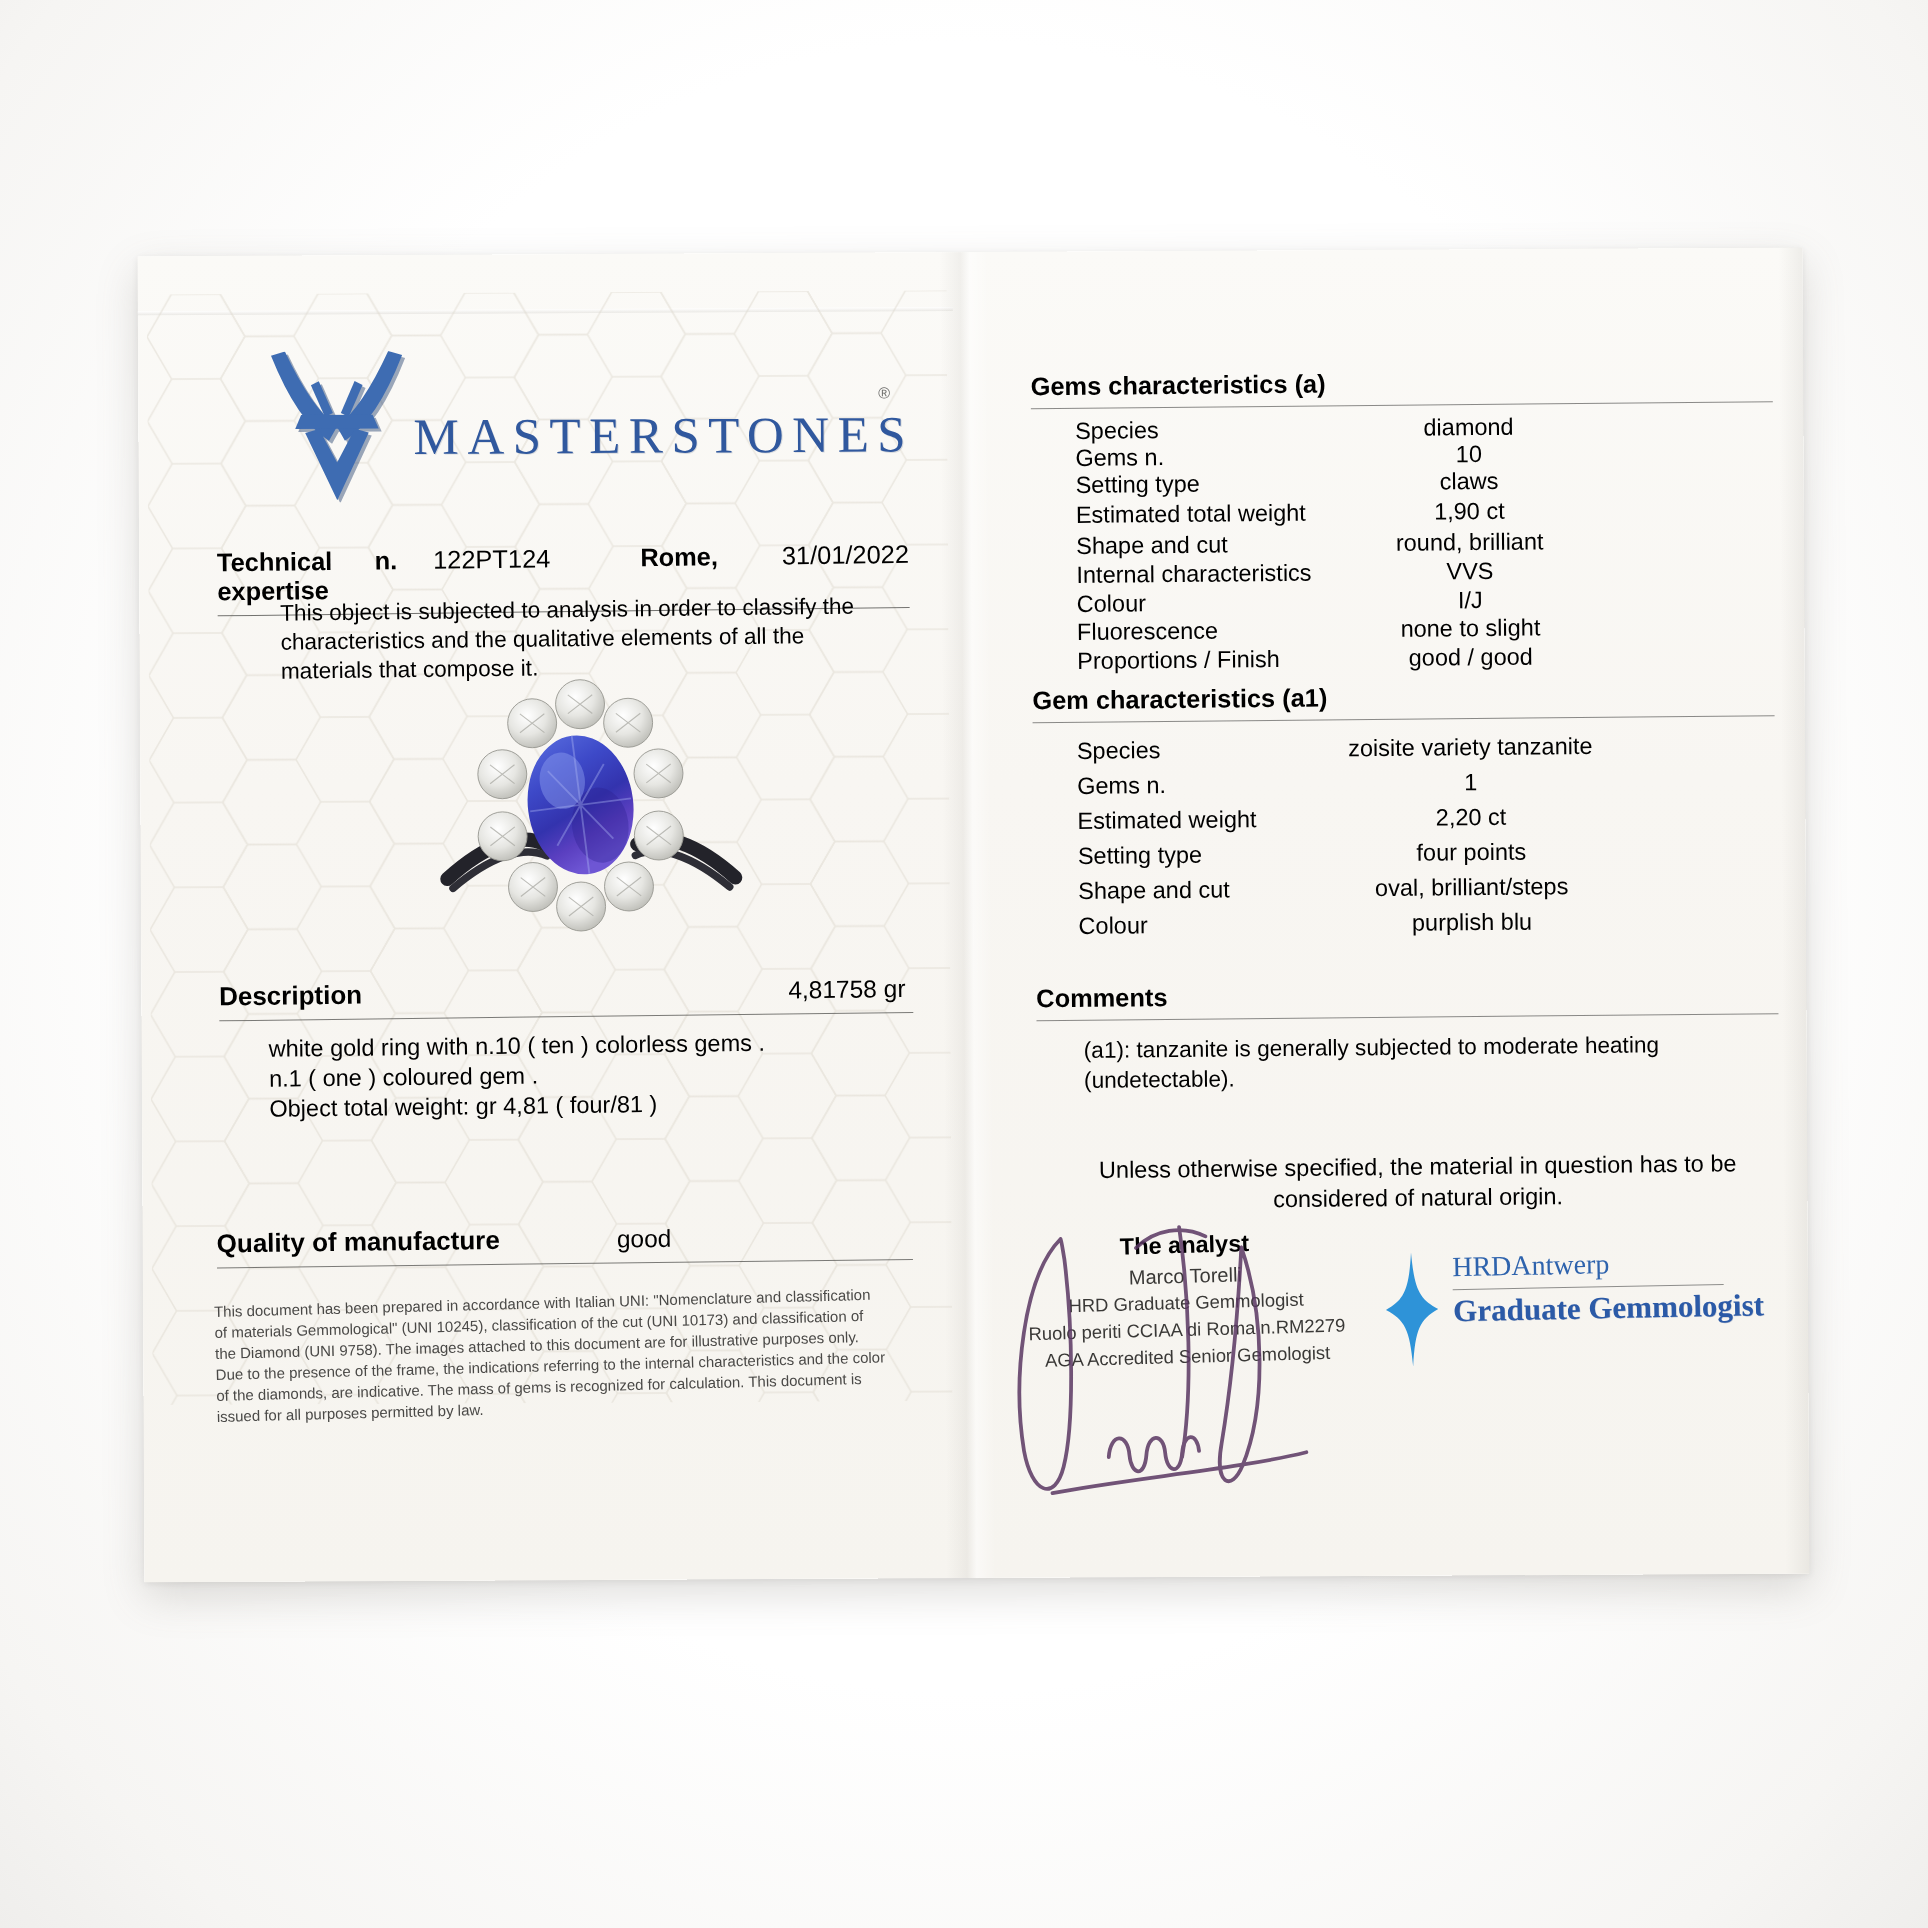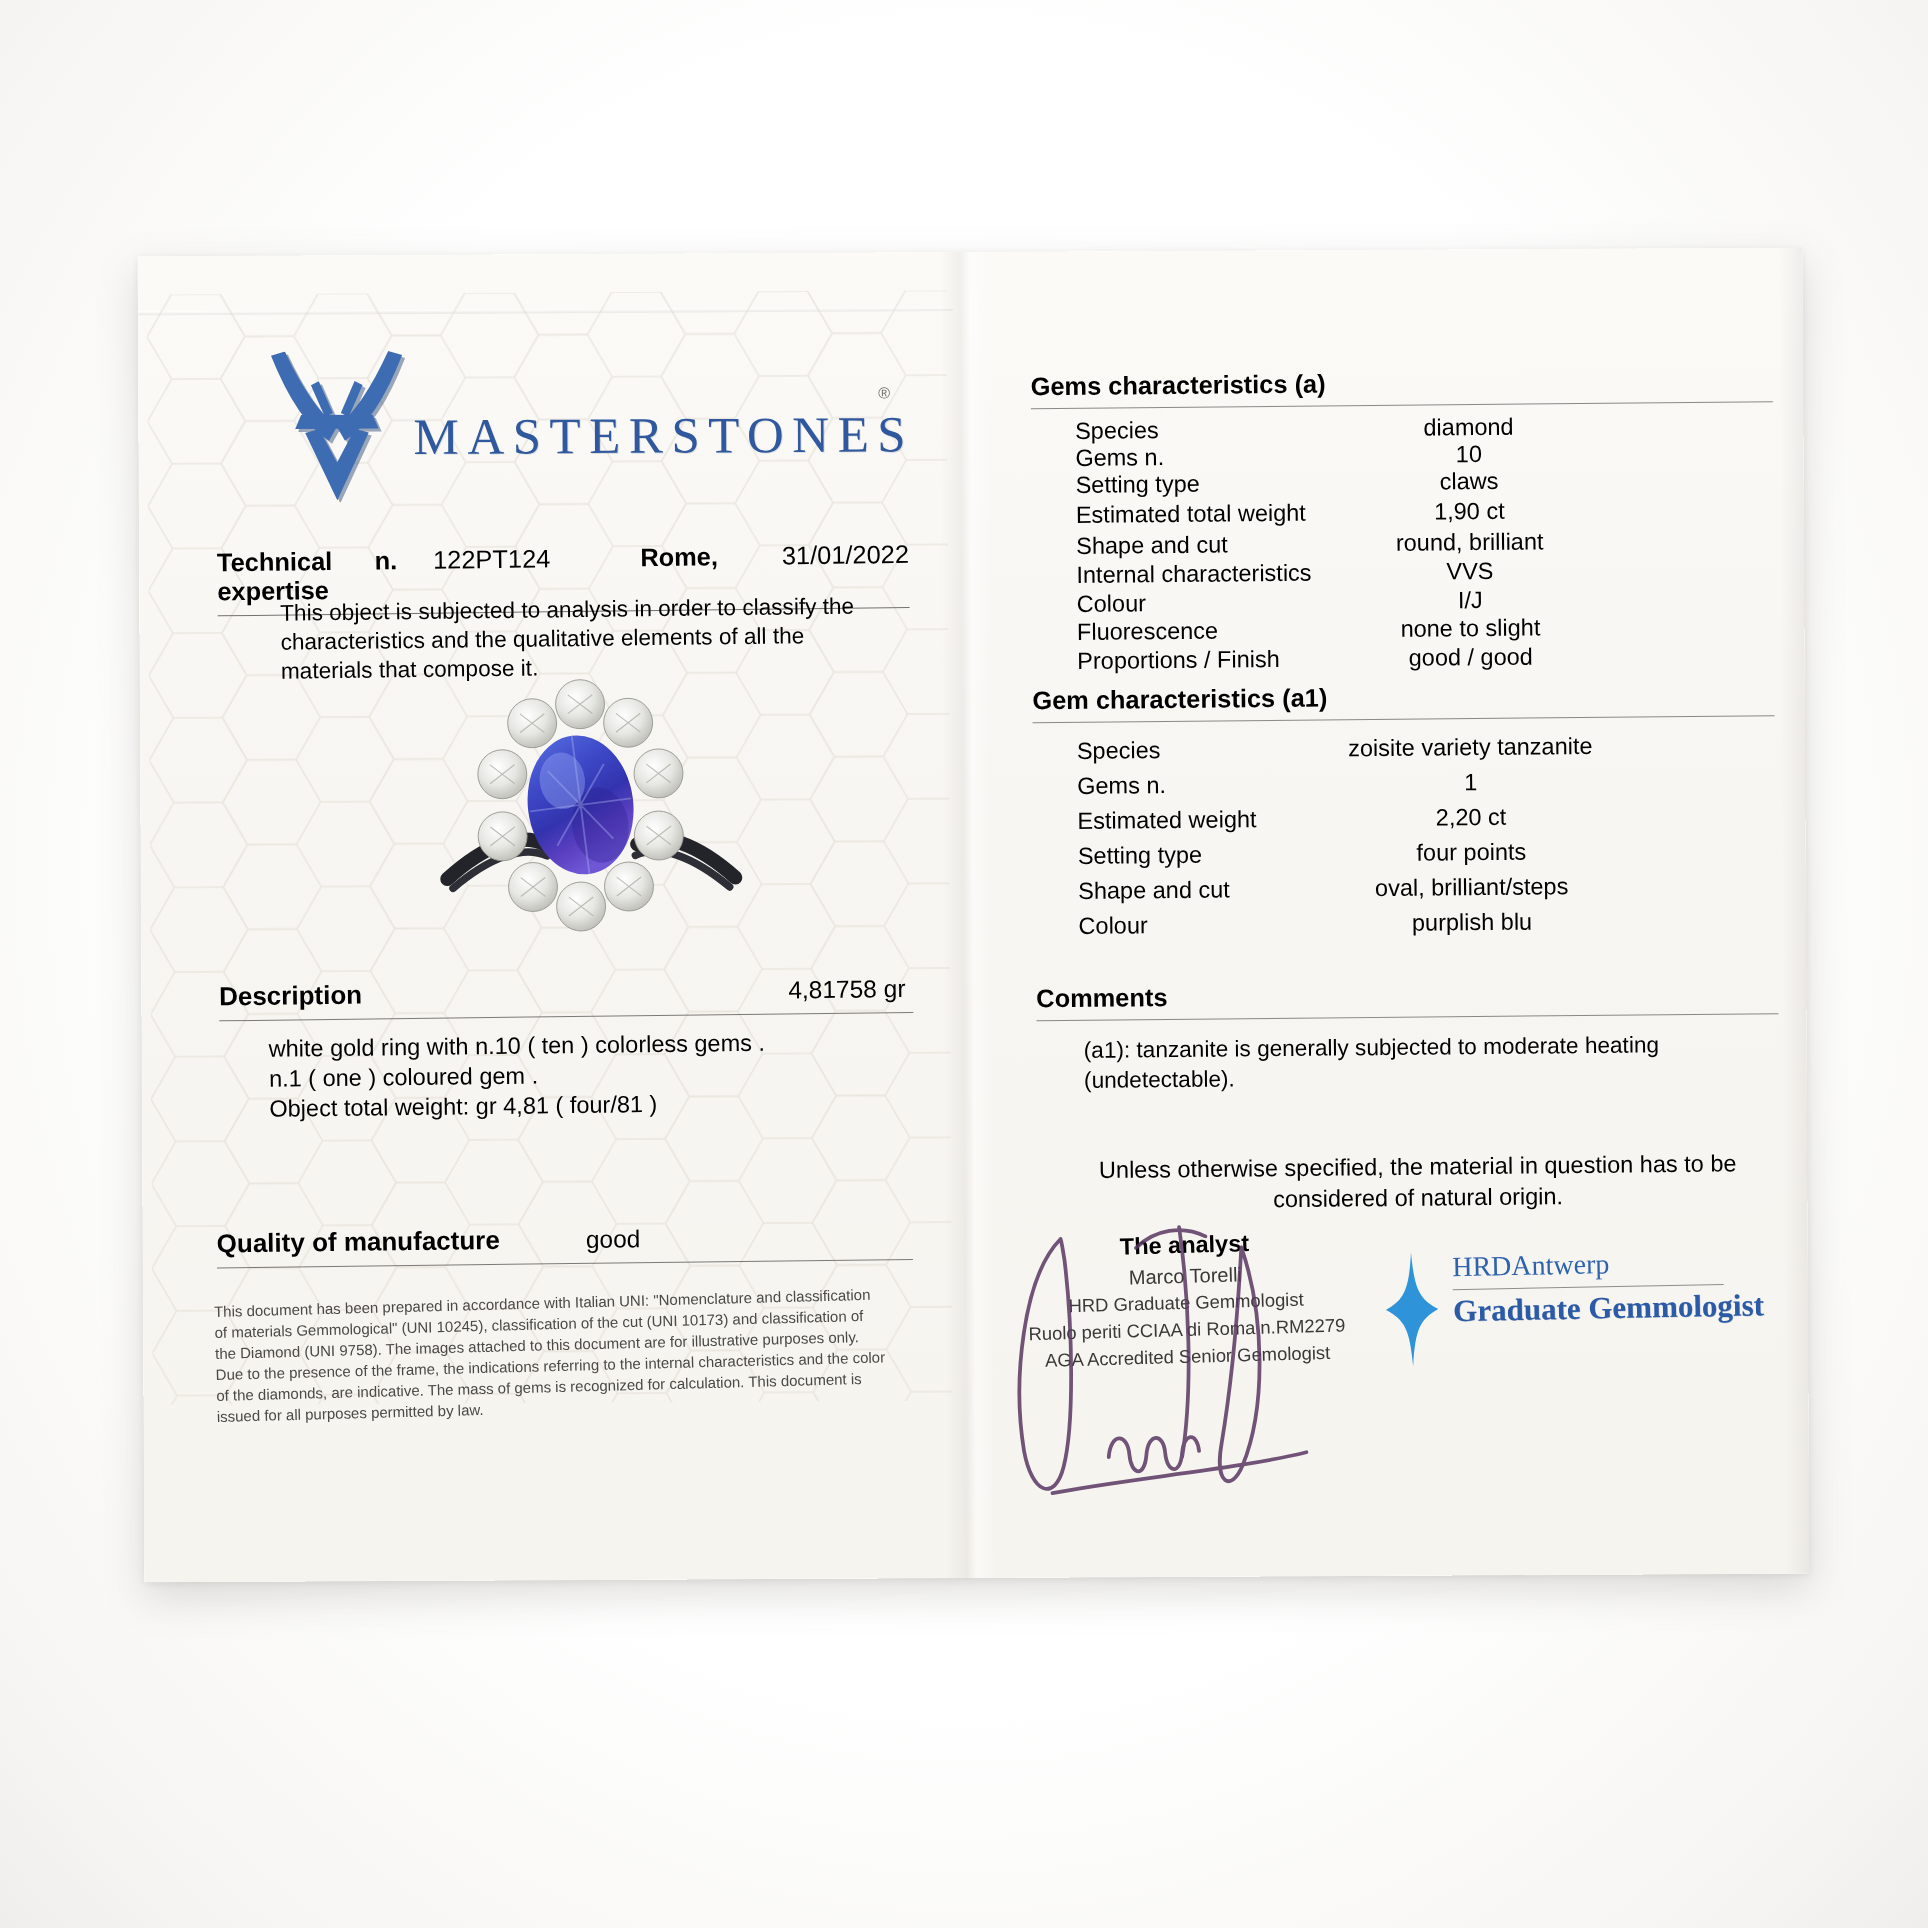--- a/index.html
+++ b/index.html
@@ -187,21 +187,21 @@
       <div class="desc-body">
         <div>white gold ring with n.10 ( ten ) colorless gems .</div>
         <div>n.1 ( one ) coloured gem .</div>
         <div>Object total weight: gr 4,81 ( four/81 )</div>
       </div>
     </div>
 
     <div class="sect" style="left:74px;top:970px;width:696px;">
       <div class="head-row" style="justify-content:flex-start;">
         <span class="h">Quality of manufacture</span>
-        <span class="v" style="margin-left:86px;">good</span>
+        <span class="v" style="margin-left:117px;">good</span>
       </div>
     </div>
 
     <div class="legal">
       <div>This document has been prepared in accordance with Italian UNI: "Nomenclature and classification</div>
       <div>of materials Gemmological" (UNI 10245), classification of the cut (UNI 10173) and classification of</div>
       <div>the Diamond (UNI 9758). The images attached to this document are for illustrative purposes only.</div>
       <div>Due to the presence of the frame, the indications referring to the internal characteristics and the color</div>
       <div>of the diamonds, are indicative. The mass of gems is recognized for calculation. This document is</div>
       <div>issued for all purposes permitted by law.</div>

